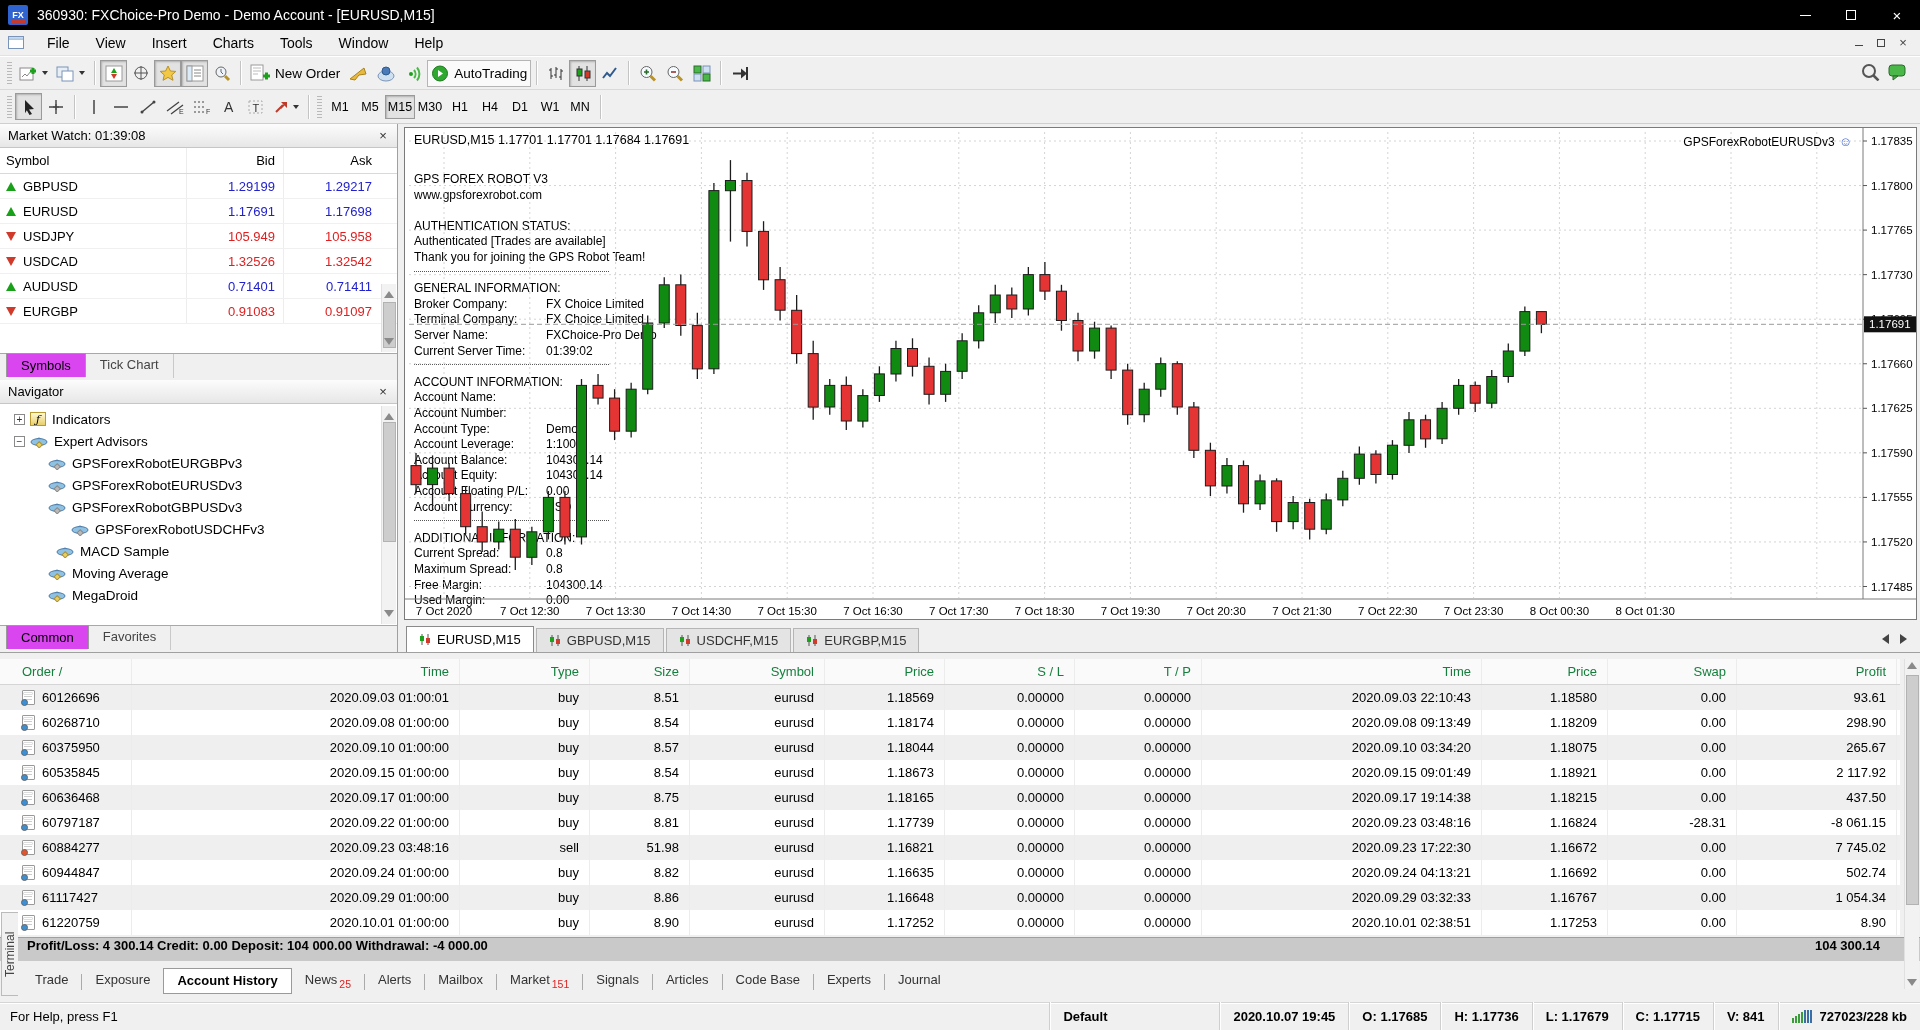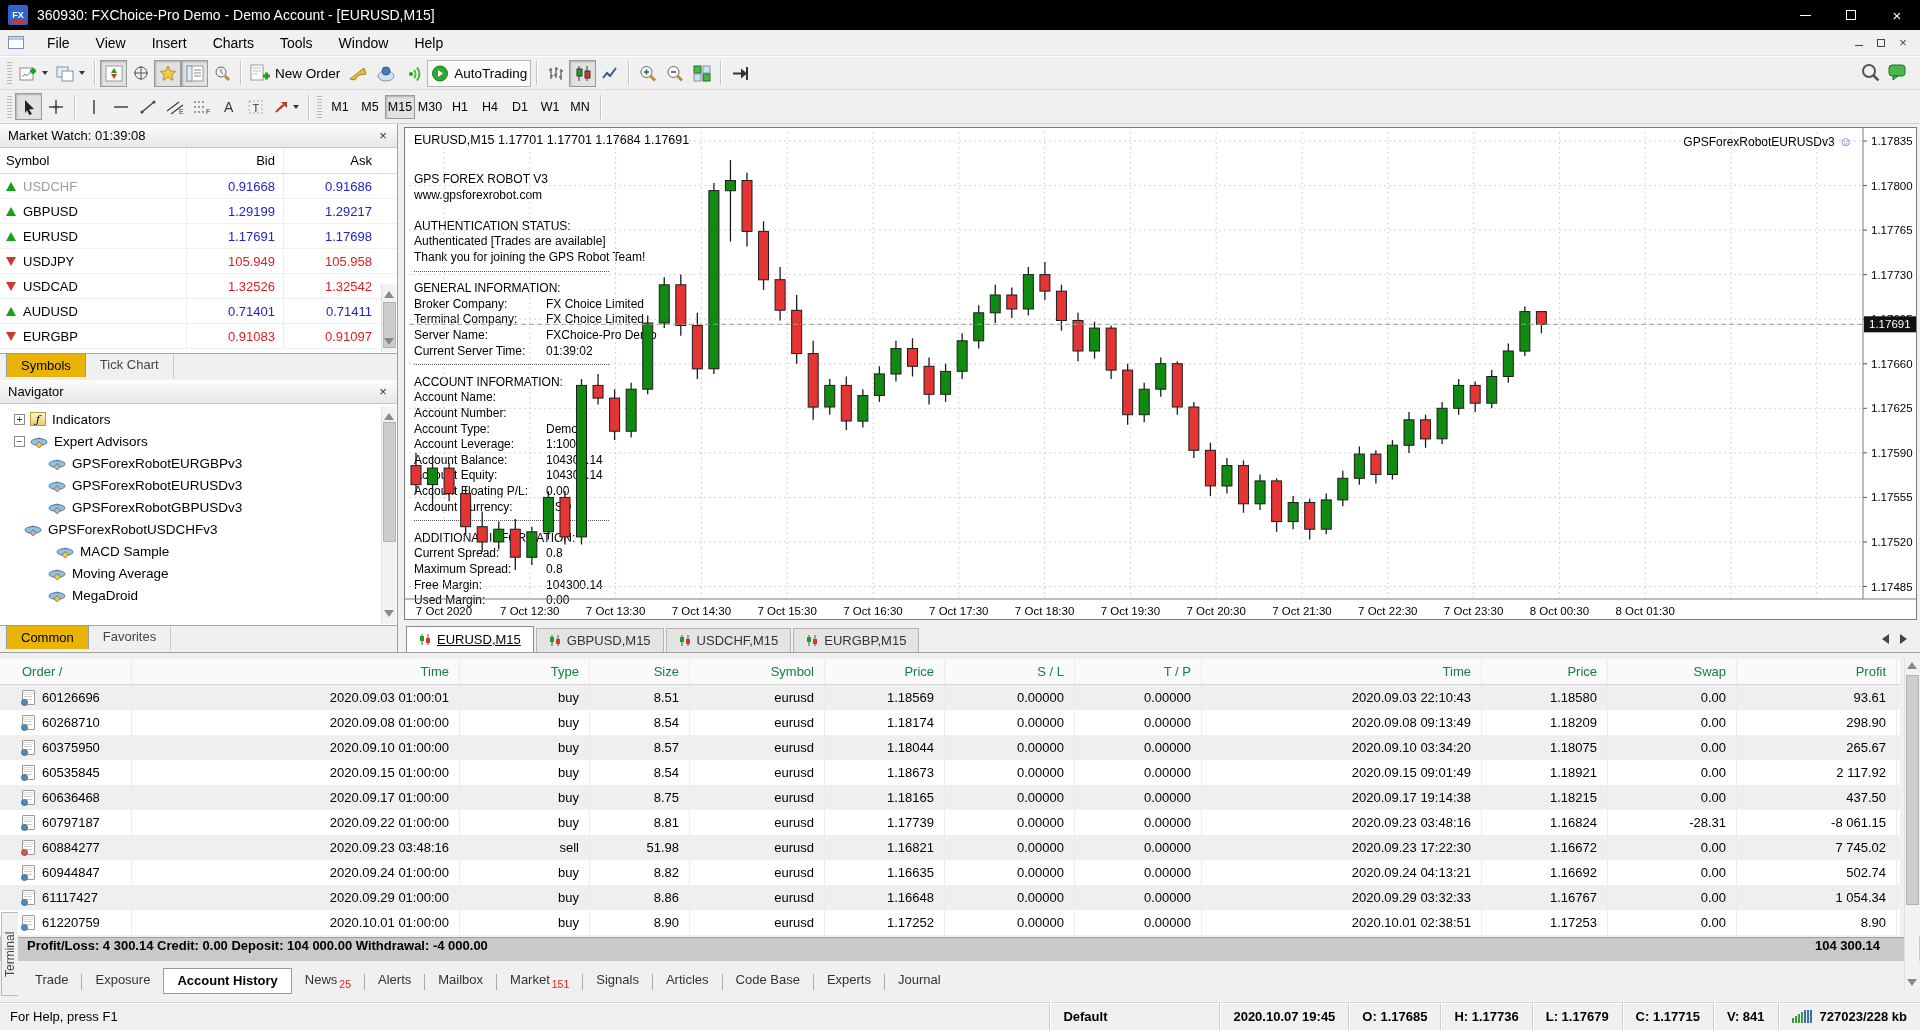--- a/index.html
+++ b/index.html
@@ -51,21 +51,21 @@
   .mw-row { display:flex; height:25px; align-items:center; border-bottom:1px solid #f0f0f0; }
   .mw-c1 { width:186px; display:flex; align-items:center; padding-left:6px; }
   .mw-c2, .mw-c3 { width:97px; text-align:right; padding-right:8px; border-left:1px solid #ededed; height:100%; display:flex; align-items:center; justify-content:flex-end; }
   .arrow-up { width:0; height:0; border-left:5px solid transparent; border-right:5px solid transparent; border-bottom:9px solid #18a018; margin-right:7px; }
   .arrow-down { width:0; height:0; border-left:5px solid transparent; border-right:5px solid transparent; border-top:9px solid #d03a2a; margin-right:7px; }
   .price-up { color:#2222cc; }
   .price-down { color:#e02020; }
   .sym-dim { color:#9b9b9b; }
   .bottom-tabs { position:absolute; left:0; bottom:0; width:100%; height:27px; background:#f0f0f0; border-top:1px solid #a8a8a8; display:flex; align-items:flex-start; padding-left:6px; }
   .btab { padding:3px 14px 0 14px; height:24px; font-size:13px; color:#444; border-right:1px solid #c9c9c9; }
-  .btab.active { background:#eab308; border:1px solid #9a9a9a; border-bottom:none; margin-top:-1px; padding-top:4px; color:#000; }
+  .btab.active { background:#d946ef; border:1px solid #9a9a9a; border-bottom:none; margin-top:-1px; padding-top:4px; color:#000; }
 
   #navigator { left:0; top:380px; width:398px; height:272px; }
   .nav-row { height:22px; display:flex; align-items:center; font-size:13.5px; }
   .expander { width:11px; height:11px; border:1px solid #8a8a8a; background:#fff; font-size:10px; line-height:9px; text-align:center; margin-right:5px; color:#333; }
   .fn-ic { width:16px; height:14px; background:linear-gradient(#fff8d8,#e8cf6a); border:1px solid #b89a30; font-family:"DejaVu Serif",serif; font-style:italic; font-size:11px; display:flex; align-items:center; justify-content:center; margin-right:6px; }
   .ea-ic { margin-right:6px; display:flex; }
 
   .vscroll { position:absolute; top:26px; right:1px; width:15px; bottom:28px; background:#f2f2f2; border-left:1px solid #e0e0e0; }
   .vscroll .s-up, .vscroll .s-down { position:absolute; left:2px; width:11px; height:11px; }
   .vscroll .s-up { top:3px; border-bottom:7px solid #8a8a8a; border-left:5px solid transparent; border-right:5px solid transparent; width:0; }
@@ -79,21 +79,21 @@
   #chart-ohlc { position:absolute; left:9px; top:5px; font-size:12.5px; }
   #chart-ea-label { position:absolute; right:64px; top:6px; font-size:12px; display:flex; align-items:center; }
   #chart-ea-label .smiley { color:#3a5fc8; font-size:13px; margin-left:4px; }
   #overlay { position:absolute; left:0; top:44px; font-size:12px; }
   .ov-line { position:absolute; left:9px; white-space:nowrap; }
   .ov-val { position:absolute; left:141px; white-space:nowrap; }
   .ov-sep { position:absolute; left:9px; width:195px; border-top:1px dotted #555; margin-top:5px; }
 
   #chart-tabs { left:398px; top:625px; width:1522px; height:27px; background:#f0f0f0; display:flex; align-items:flex-end; padding-left:8px; }
   .ctab { height:24px; display:flex; align-items:center; padding:0 12px; font-size:13px; color:#333; border:1px solid #b5b5b5; border-bottom:none; background:#e4e4e4; margin-right:2px; }
-  .ctab.active { background:#fff; border-color:#8a8a8a; height:26px; color:#000;text-decoration:underline; }
+  .ctab.active { background:#fff; border-color:#8a8a8a; height:26px; color:#000; }
   .ctab .mini { margin-right:6px; display:flex; }
   #ctab-arrows { margin-left:auto; display:flex; margin-right:8px; align-self:center; }
   .ct-arrow { width:18px; height:18px; display:flex; align-items:center; justify-content:center; }
   .tri-left { width:0; height:0; border-top:5px solid transparent; border-bottom:5px solid transparent; border-right:7px solid #444; }
   .tri-right { width:0; height:0; border-top:5px solid transparent; border-bottom:5px solid transparent; border-left:7px solid #444; }
 
   
   #terminal { left:0; top:652px; width:1920px; height:350px; background:#f0f0f0; border-top:1px solid #a0a0a0; }
   #term-close { position:absolute; left:5px; top:8px; font-size:13px; color:#333; }
   #term-table { position:absolute; left:0; top:6px; width:1900px; }
@@ -469,28 +469,20 @@
   </div>
   <div class="mw-colhead">
     <div class="mw-c1">Symbol</div>
     <div class="mw-c2">Bid</div>
     <div class="mw-c3">Ask</div>
   </div>
   <div id="mw-rows">
       <div class="mw-row">
         <div class="mw-c1">
           <span class="arrow-up"></span>
-          <span class="sym-dim">USDCHF</span>
-        </div>
-        <div class="mw-c2 price-up">0.91668</div>
-        <div class="mw-c3 price-up">0.91686</div>
-      </div>
-      <div class="mw-row">
-        <div class="mw-c1">
-          <span class="arrow-up"></span>
           <span>GBPUSD</span>
         </div>
         <div class="mw-c2 price-up">1.29199</div>
         <div class="mw-c3 price-up">1.29217</div>
       </div>
       <div class="mw-row">
         <div class="mw-c1">
           <span class="arrow-up"></span>
           <span>EURUSD</span>
         </div>
@@ -589,21 +581,21 @@
         <span style="width: 0px;"></span>
         <span class="ea-ic">
           <svg width="18" height="14">
             <path d="M5 7 Q9 1 13 7 z" fill="#d8e8f4" stroke="#4d7ca8"></path>
             <ellipse cx="9" cy="8" rx="8" ry="3.4" fill="#8fc1e3" stroke="#4d7ca8"></ellipse>
             <rect x="7" y="8.6" width="4.4" height="4.4" transform="rotate(45 9.2 10.8)" fill="#b9b9b9" stroke="#8a8a8a"></rect>
           </svg>
         </span>
         <span>GPSForexRobotGBPUSDv3</span>
       </div>
-      <div class="nav-row" style="padding-left: 24px;">
+      <div class="nav-row" style="padding-left: 71px;">
         <span style="width: 0px;"></span>
         <span class="ea-ic">
           <svg width="18" height="14">
             <path d="M5 7 Q9 1 13 7 z" fill="#d8e8f4" stroke="#4d7ca8"></path>
             <ellipse cx="9" cy="8" rx="8" ry="3.4" fill="#8fc1e3" stroke="#4d7ca8"></ellipse>
             <rect x="7" y="8.6" width="4.4" height="4.4" transform="rotate(45 9.2 10.8)" fill="#b9b9b9" stroke="#8a8a8a"></rect>
           </svg>
         </span>
         <span>GPSForexRobotUSDCHFv3</span>
       </div>

